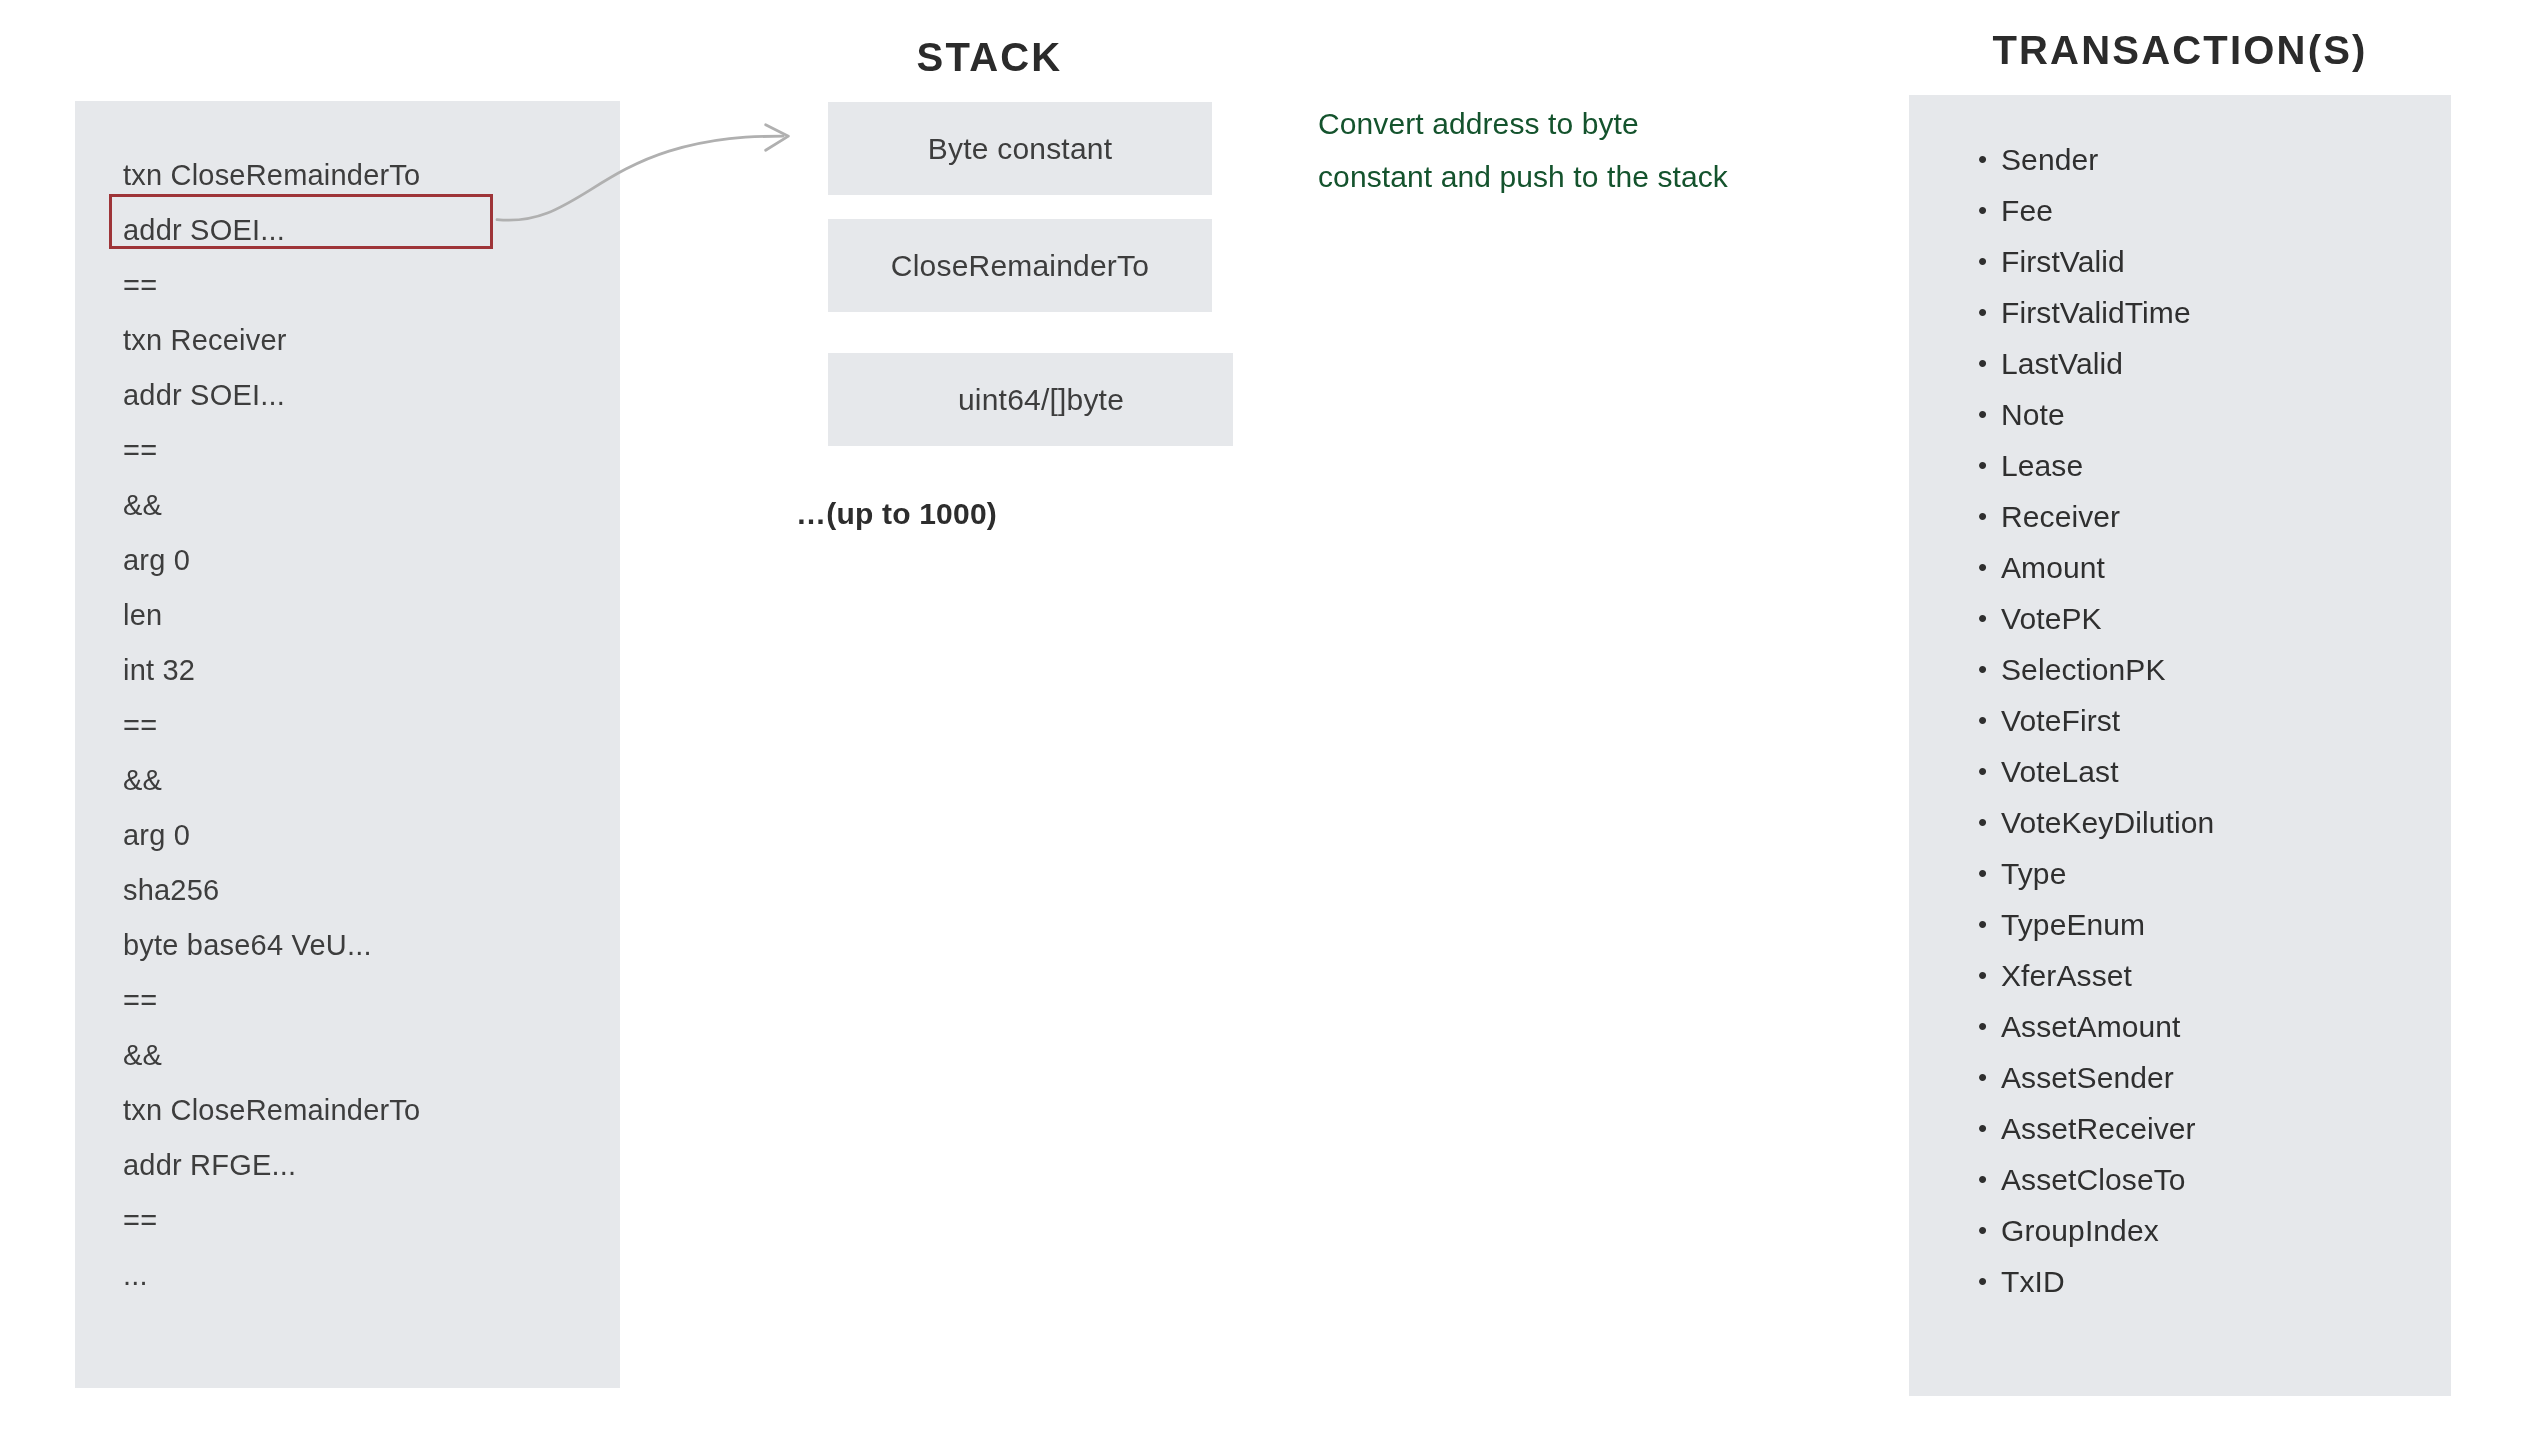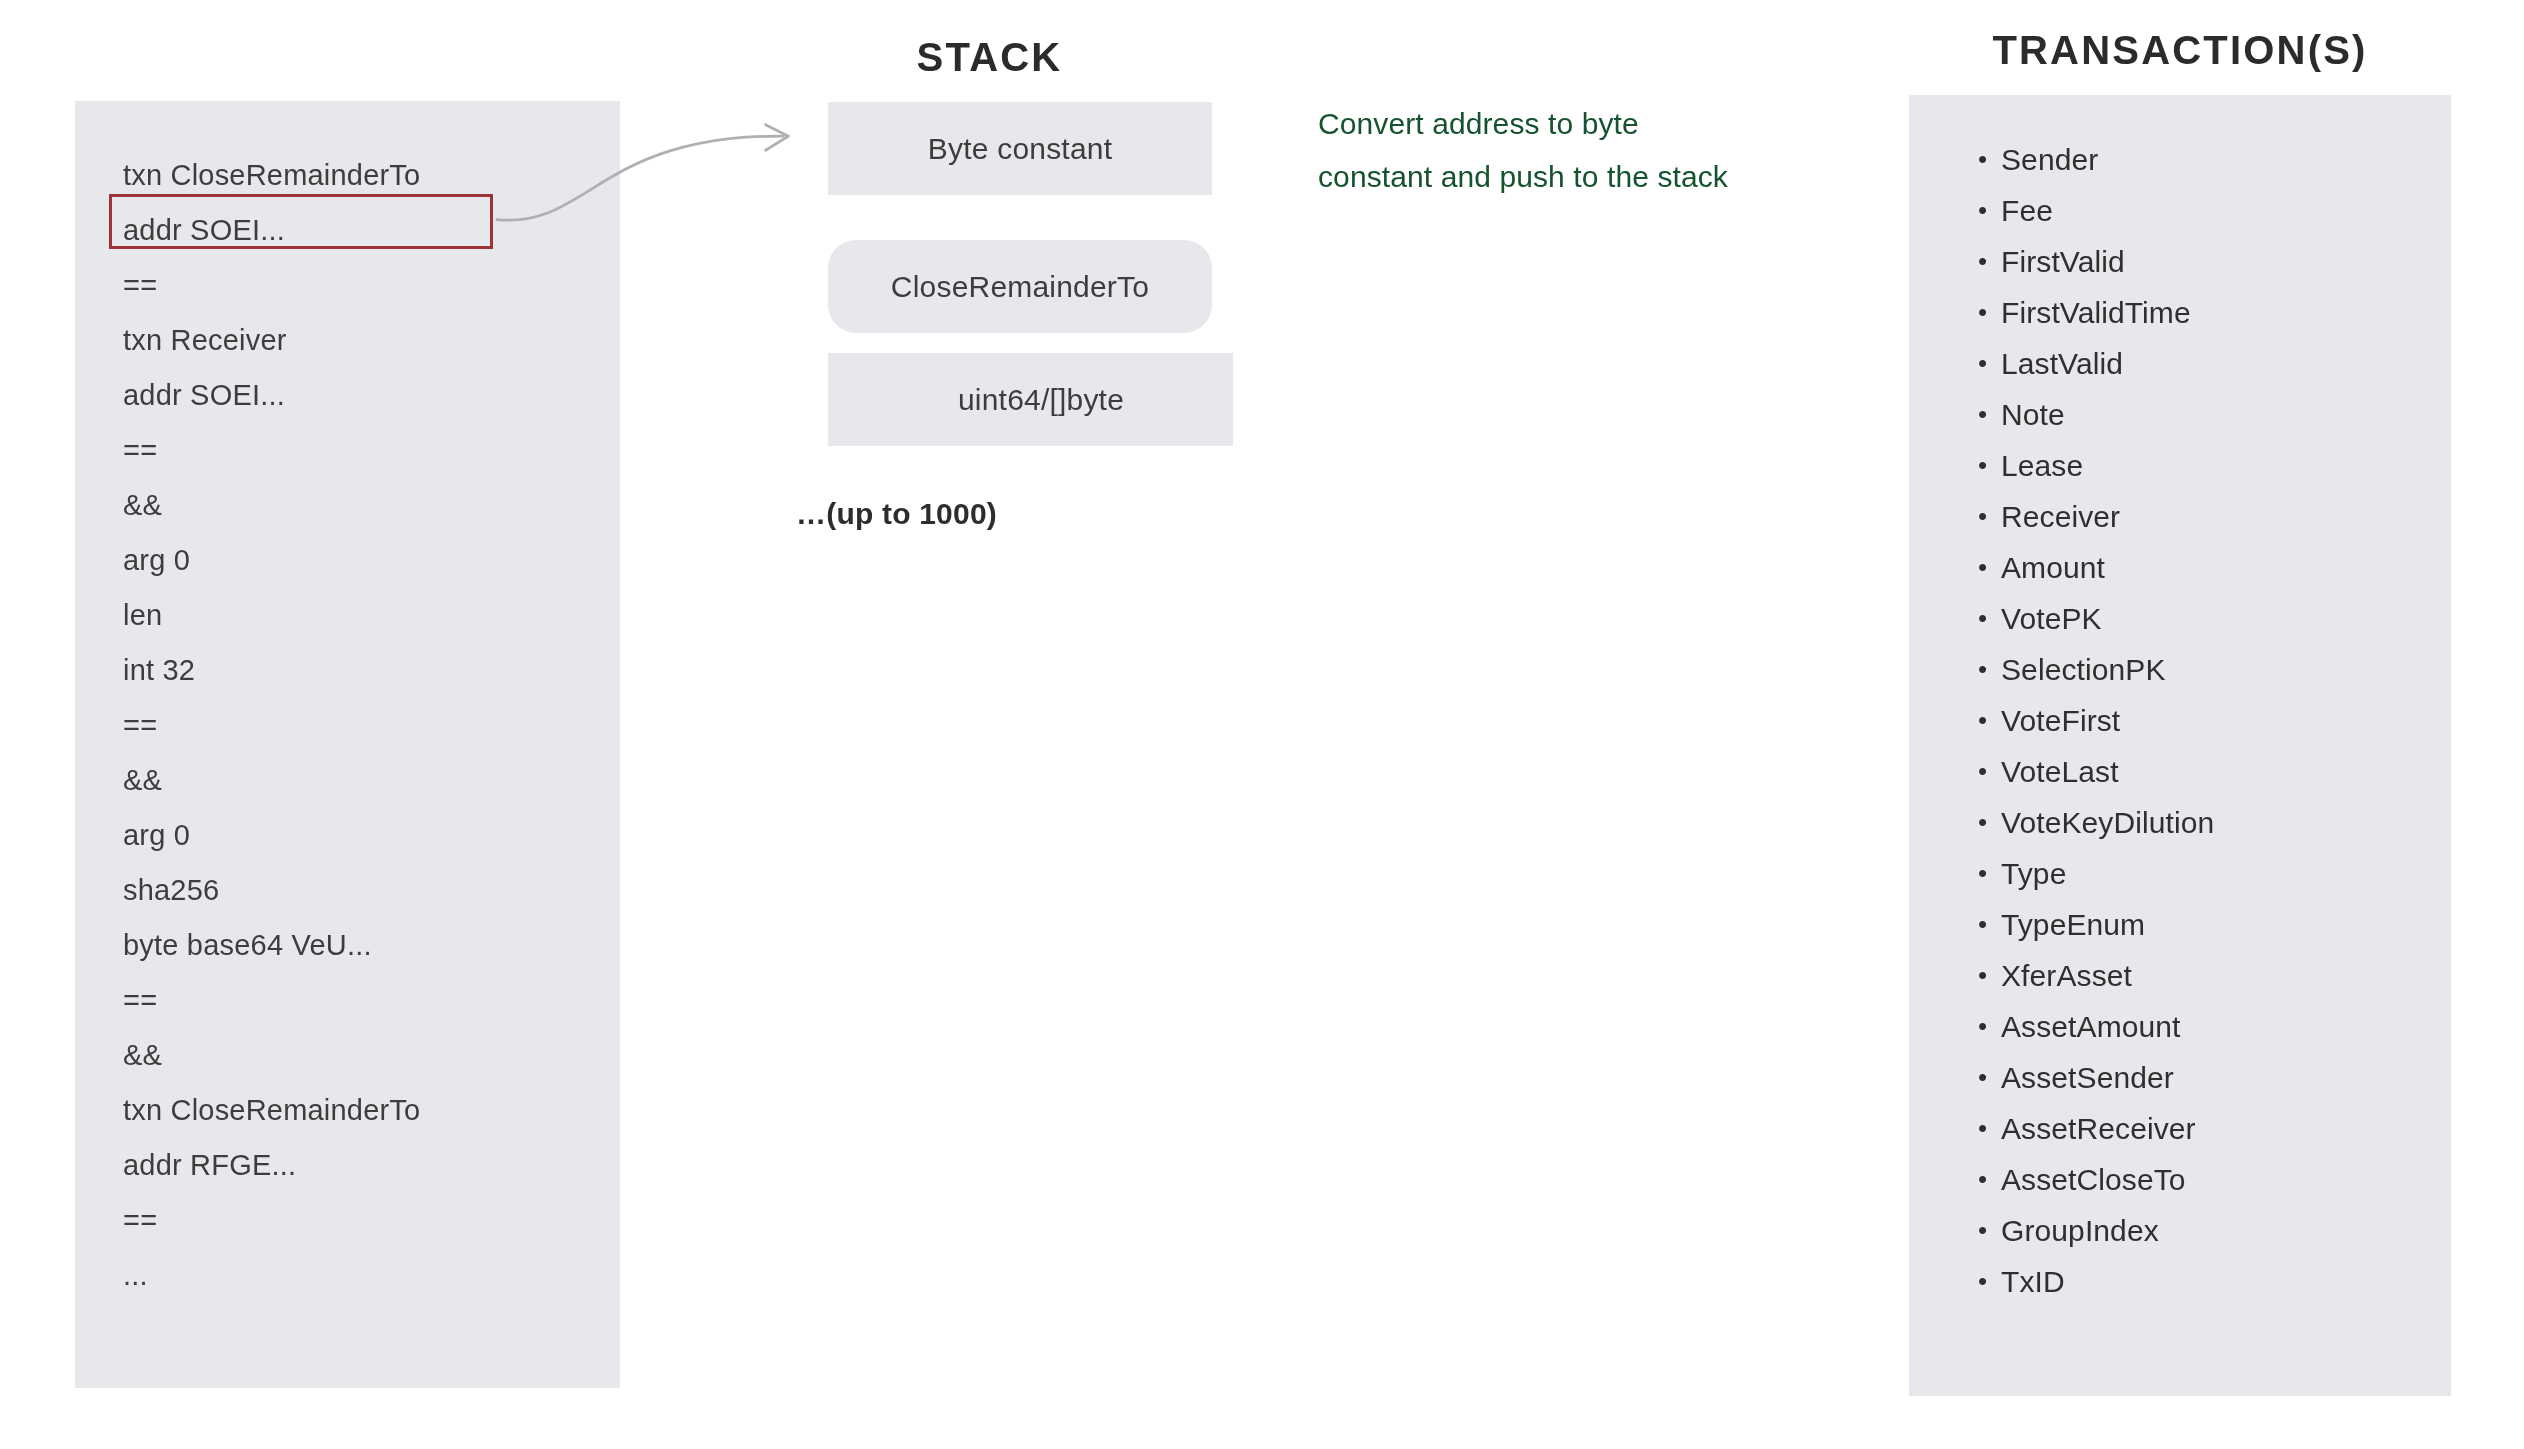--- a/index.html
+++ b/index.html
@@ -90,21 +90,21 @@
     justify-content: center;
     margin-left: 32px;
   }
   .stack-box-label {
     font-size: 30px;
     color: #3d3d3d;
     letter-spacing: 0.2px;
     white-space: nowrap;
   }
   #stack-box-0 { top: 102px; }
-  #stack-box-1 { top: 240px; border-radius: 28px; }
+  #stack-box-1 { top: 219px; }
   #stack-box-2 { top: 353px; padding-left: 21px; }
 
   #stack-more {
     position: absolute;
     left: 796px;
     top: 497px;
     width: 384px;
     text-align: left;
     font-size: 30px;
     font-weight: 700;

